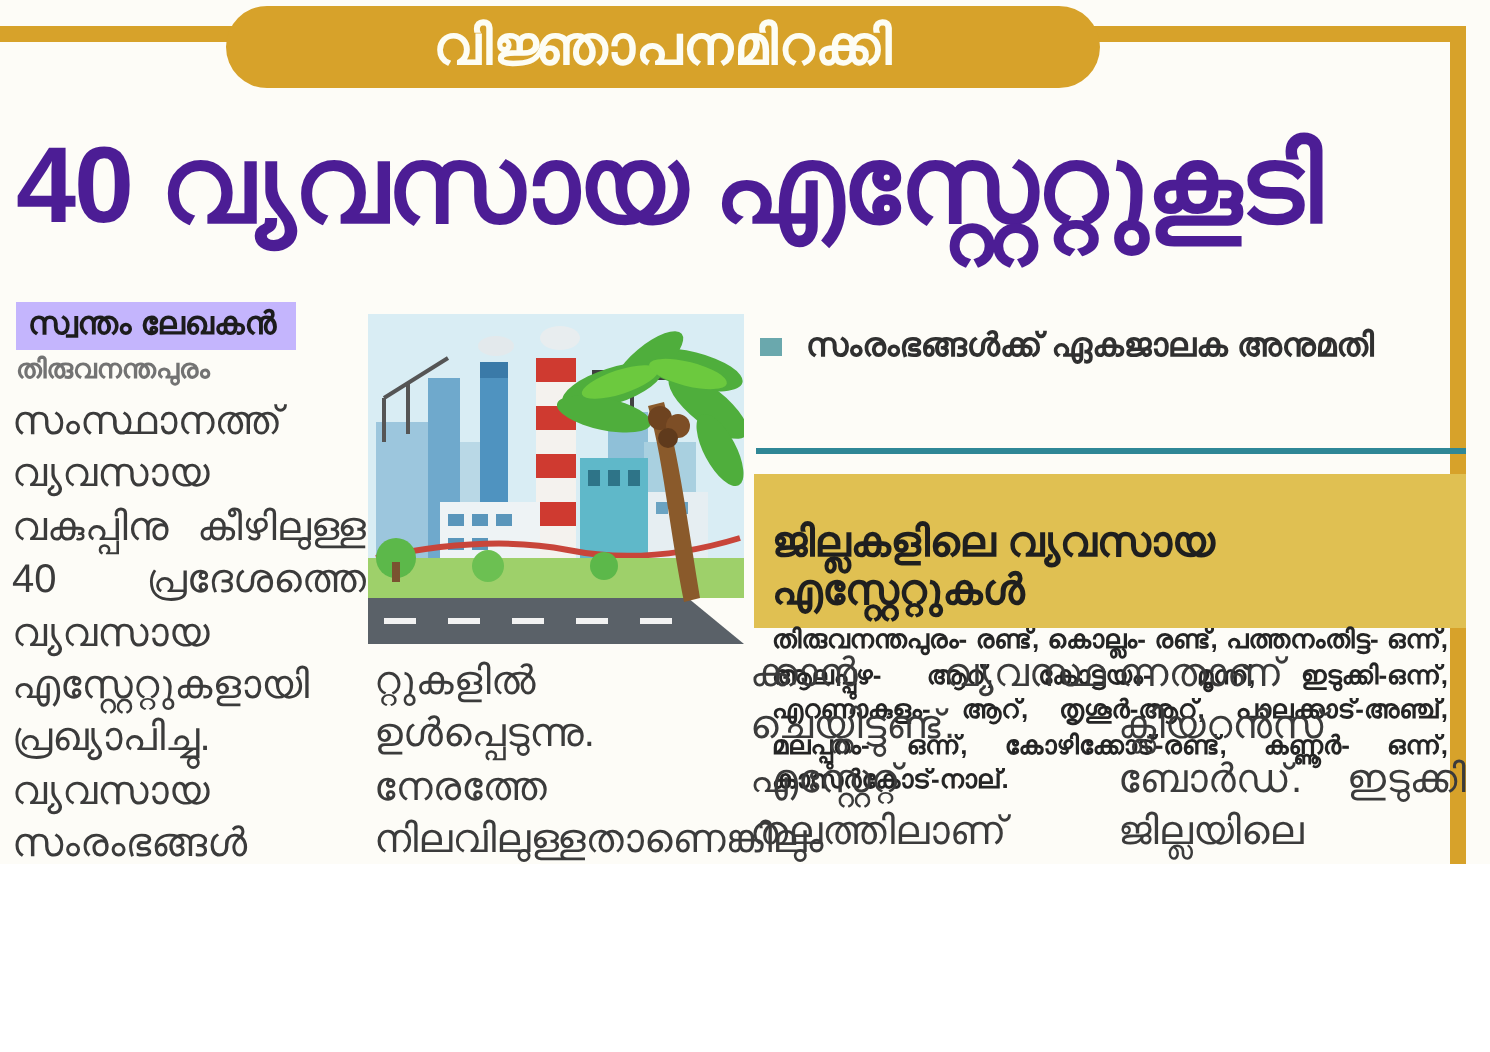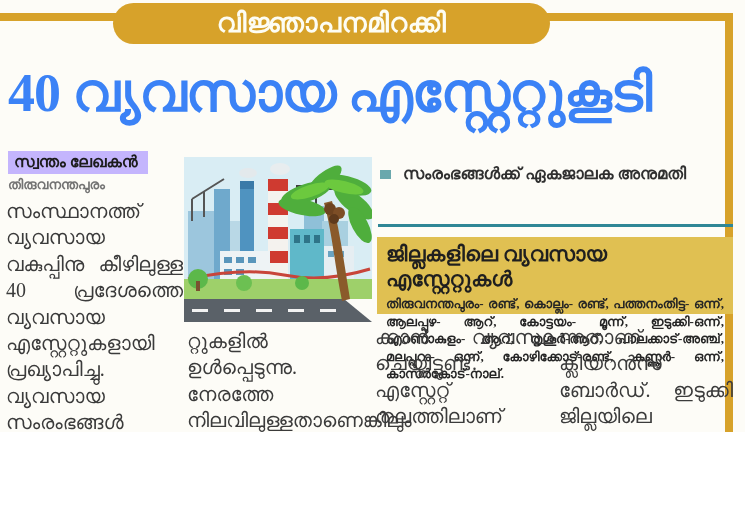--- a/index.html
+++ b/index.html
@@ -1,35 +1,35 @@
 <!DOCTYPE html>
 <html><head>
 <meta charset="utf-8">
 <style>
   * { margin:0; padding:0; box-sizing:border-box; }
   body { background:#ffffff; font-family:"Liberation Sans", sans-serif; }
   .page {
     position:relative; width:745px; height:432px;
-    background:#fdfcf7; overflow:hidden;font-family:Liberation Serif, serif;
+    background:#fdfcf7; overflow:hidden;
   }
   
   .frame-top    { position:absolute; left:0;  top:13px;  right:12px; height:8px;  background:#d7a22a; }
   .frame-right  { position:absolute; right:12px; top:13px; width:8px; height:506px; background:#d7a22a; }
   .frame-bottom { position:absolute; left:0;  top:508px; right:0;   height:12px; background:#d7a22a; }
   
   .badge {
     position:absolute; left:113px; top:3px; width:437px; height:41px;
     background:#d7a22a; border-radius:21px;
     display:flex; align-items:center; justify-content:center;
     color:#fdfdf4; font-size:27px; font-weight:bold; letter-spacing:0.5px;
   }
   
   .headline {
     position:absolute; left:8px; top:60px; width:700px;
-    font-size:54px; font-weight:bold; color:#3b82f6; letter-spacing:-1px;
+    font-size:54px; font-weight:bold; color:#4c1d95; letter-spacing:-1px;
     line-height:1.25;
   }
   
   .byline {
     position:absolute; left:8px; top:151px;
     background:#c4b5fd; color:#1c1c1c;
     font-size:16px; font-weight:bold; padding:2px 10px 3px 6px;
   }
   .dateline {
     position:absolute; left:8px; top:177px;
@@ -45,21 +45,21 @@
   .illustration { position:absolute; left:184px; top:151px; width:188px; height:171px; }
   
   .highlights { position:absolute; left:380px; top:164px; width:350px; }
   .highlight-item { display:flex; align-items:center; margin-bottom:7px;text-align:center; }
   .bullet-square { width:11px; height:9px; background:#6aa8ad; margin-right:12px; flex:0 0 auto; }
   .highlight-label { font-size:16.5px; font-weight:bold; color:#303030; }
   .divider { position:absolute; left:378px; top:224px; width:355px; height:3px; background:#2f8796; }
   
   .infobox {
     position:absolute; left:377px; top:237px; width:356px; height:77px;
-    background:#e0c052; padding:5px 9px 4px 9px;
+    background:#e0c052; padding:23px 9px 4px 9px;
   }
   .infobox-title { font-size:21px; font-weight:bold; color:#1f1f1f; margin-bottom:3px; }
   .infobox-body  { font-size:13px; font-weight:bold; color:#252525; line-height:1.35; text-align:justify; }
 </style>
 </head>
 <body>
 
 <div class="page">
 
   <div class="frame-top"></div>

